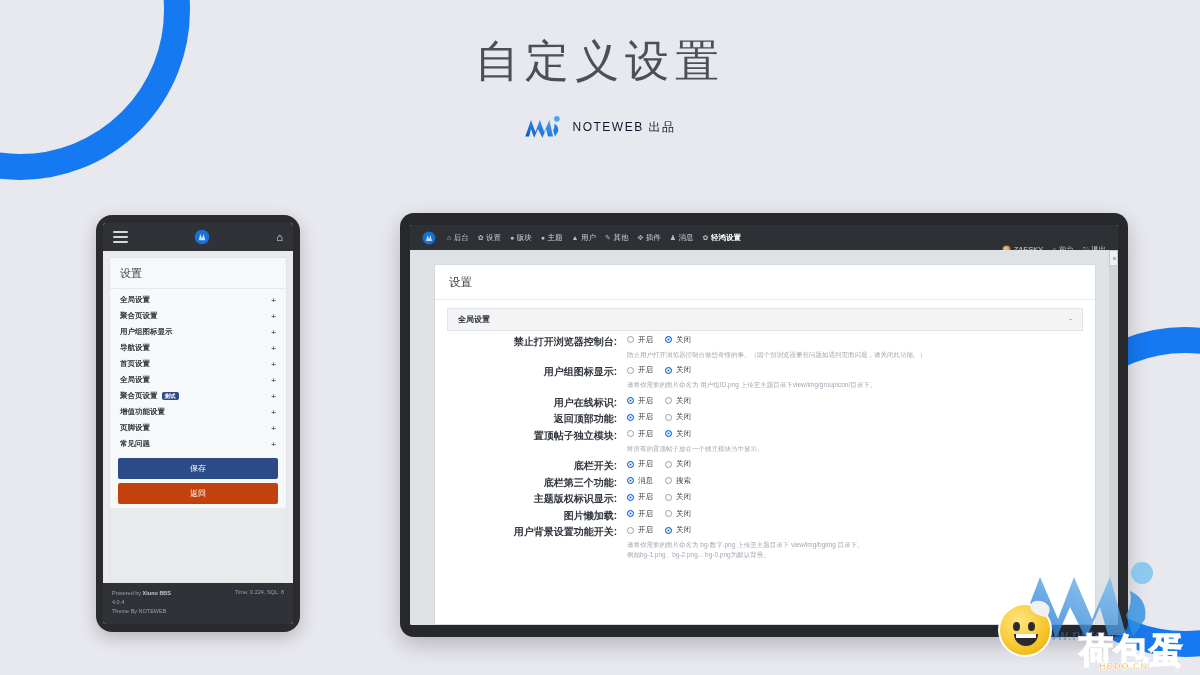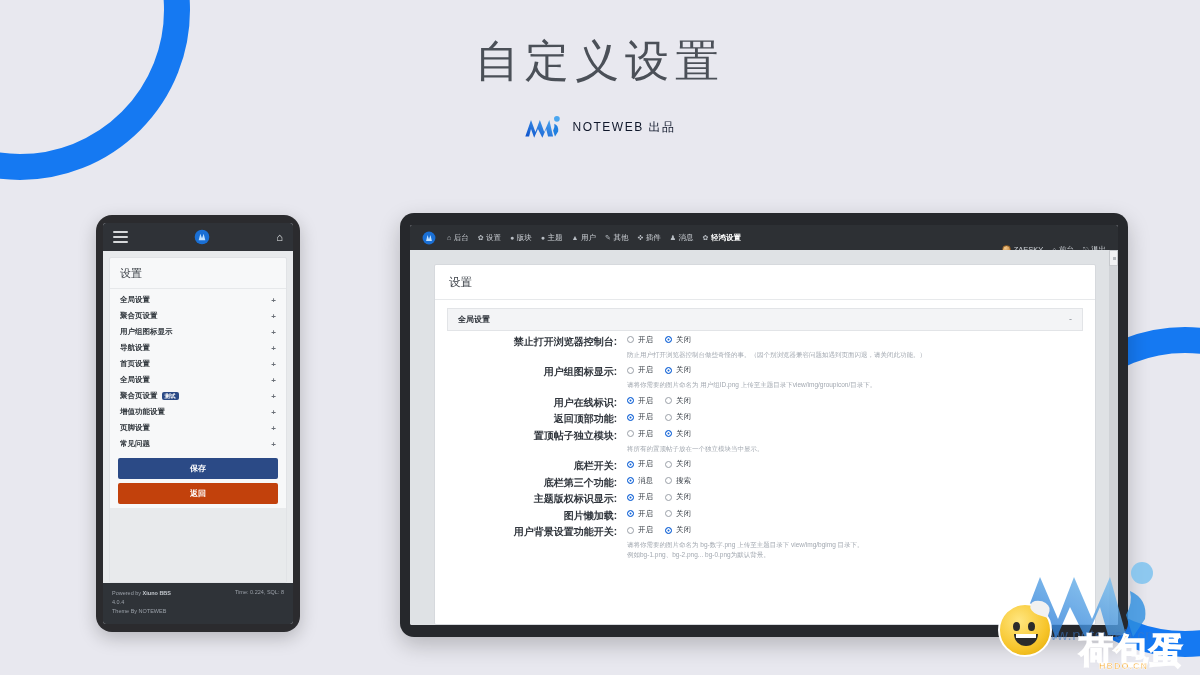--- a/index.html
+++ b/index.html
@@ -102,21 +102,21 @@
   .ph-item .lbl { display:flex; align-items:center; gap:4px; }
   .ph-badge {
     background: #2b4a86; color:#fff; font-size:5.5px; font-weight:700;
     border-radius: 2px; padding: 1px 3px; line-height: 1.1;
   }
   .ph-plus { color:#6b7078; font-size: 8px; }
   #phone-actions { padding: 6px 8px 0; }
   .ph-btn {
     display:block; width:100%; text-align:center;
     font-size: 8px; color:#fff; padding: 5px 8px; border-radius:2px;
-    margin-bottom: 4px; font-weight:700;
+    margin-bottom: 4px; font-weight:400;
   }
   .ph-btn.save { background: #2b4a86; }
   .ph-btn.back { background: #c2410c; }
   #phone-filler { flex:1; background:#e8eaec; }
   #phone-footer {
     background: #2f3338; padding: 6px 9px 8px;
     display:flex; justify-content:space-between;
   }
   #phone-footer .fleft { font-size: 5.5px; color:#9aa0a8; line-height:1.65; }
   #phone-footer .fleft b { color:#c3c8ce; }

